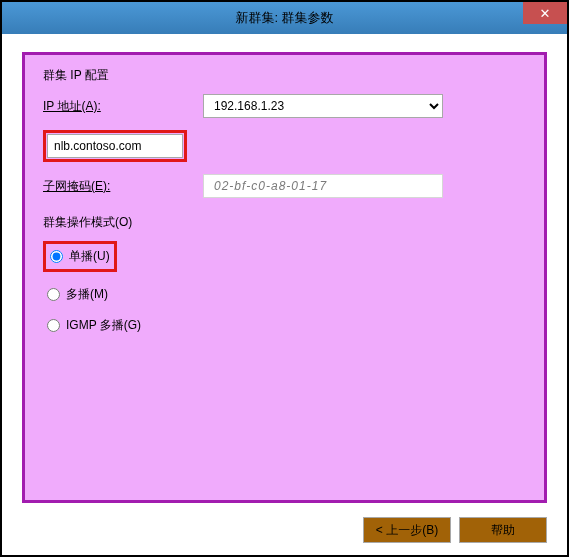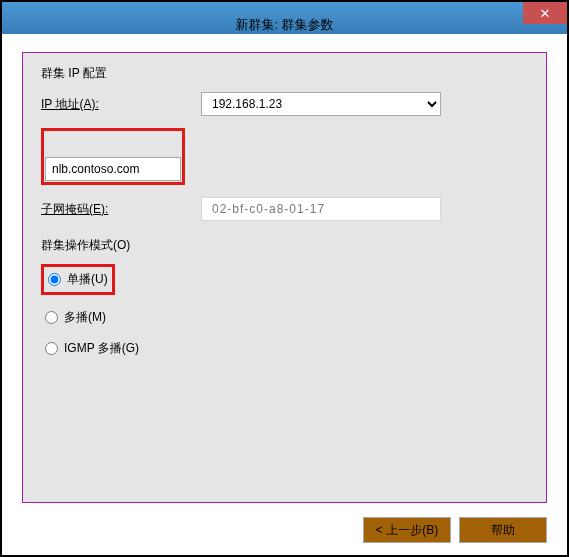--- a/index.html
+++ b/index.html
@@ -9,21 +9,21 @@
       background: #fff;
       width: 569px;
       height: 557px;
       border: 2px solid #000;
       overflow: hidden;
     }
     .titlebar {
       background: linear-gradient(#4b98d6, #377db8);
       height: 32px;
       display: flex;
-      align-items: flex-end;
+      align-items: center;
       justify-content: center;
       position: relative;
       color: #000;
     }
     .titlebar span { font-size: 13px; }
     .close-btn {
       position: absolute;
       right: 0; top: 0;
       width: 44px; height: 22px;
       background: #c75050;
@@ -35,24 +35,24 @@
       line-height: 1;
       cursor: pointer;
     }
     .content {
       padding: 18px 20px 12px 20px;
       display: flex;
       flex-direction: column;
       height: calc(100% - 32px);
     }
     .inner {
-      border: 1px solid #a21caf;
+      border: 3px solid #a21caf;
       flex: 1;
       padding: 12px 18px 18px 18px;
-      background: #e5e5e5;
+      background: #f0abfc;
     }
     .group-label {
       font-size: 12px;
       margin-bottom: 10px;
       color: #000;
     }
     .form-row {
       display: flex;
       align-items: center;
       margin-bottom: 12px;
@@ -80,29 +80,28 @@
       height: 24px;
       border: 1px solid #d6d6d6;
       padding: 2px 6px;
       background: #fff;
       color: #7a7a7a;
       font-family: inherit;
       font-size: 12px;
       letter-spacing: 2px;
       text-align: center;
     }
-    .readonly.mac { letter-spacing: 1px; text-align: left; padding-left: 10px;}
+    .readonly.mac { letter-spacing: 1px; text-align: left; padding-left: 10px; font-style: italic;}
     .text-input {
       width: 100%;
       height: 24px;
       border: 1px solid #a8a8a8;
       padding: 8px 6px;
       font-family: inherit;
       font-size: 12px;
-      margin-top: 25px;
     }
     .hl-red {
       border: 3px solid #e11818;
       padding: 1px;
       display: inline-block;
     }
     .modes {
       margin-top: 16px;
     }
     .radio-row {

